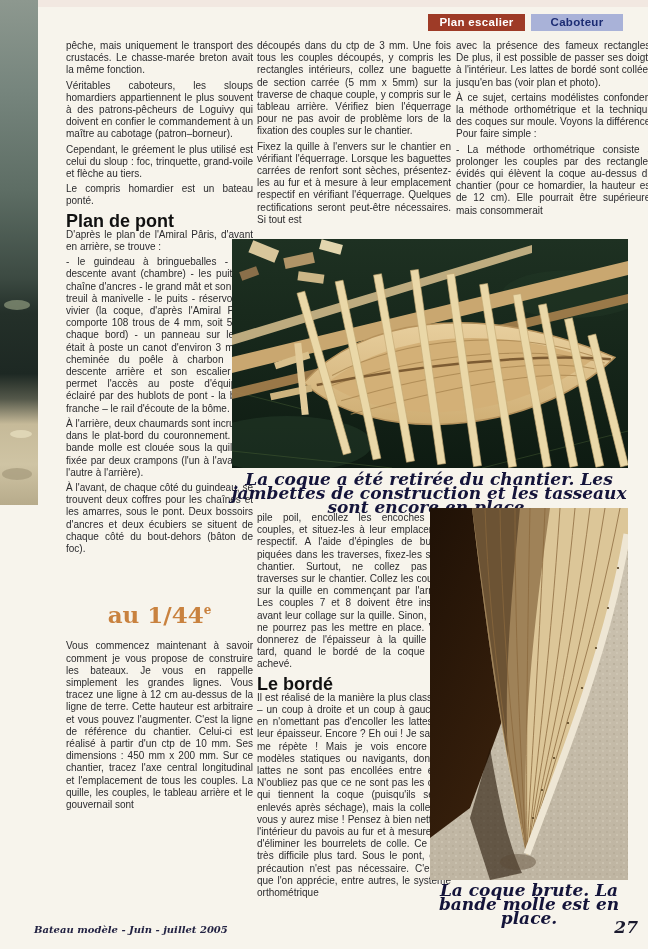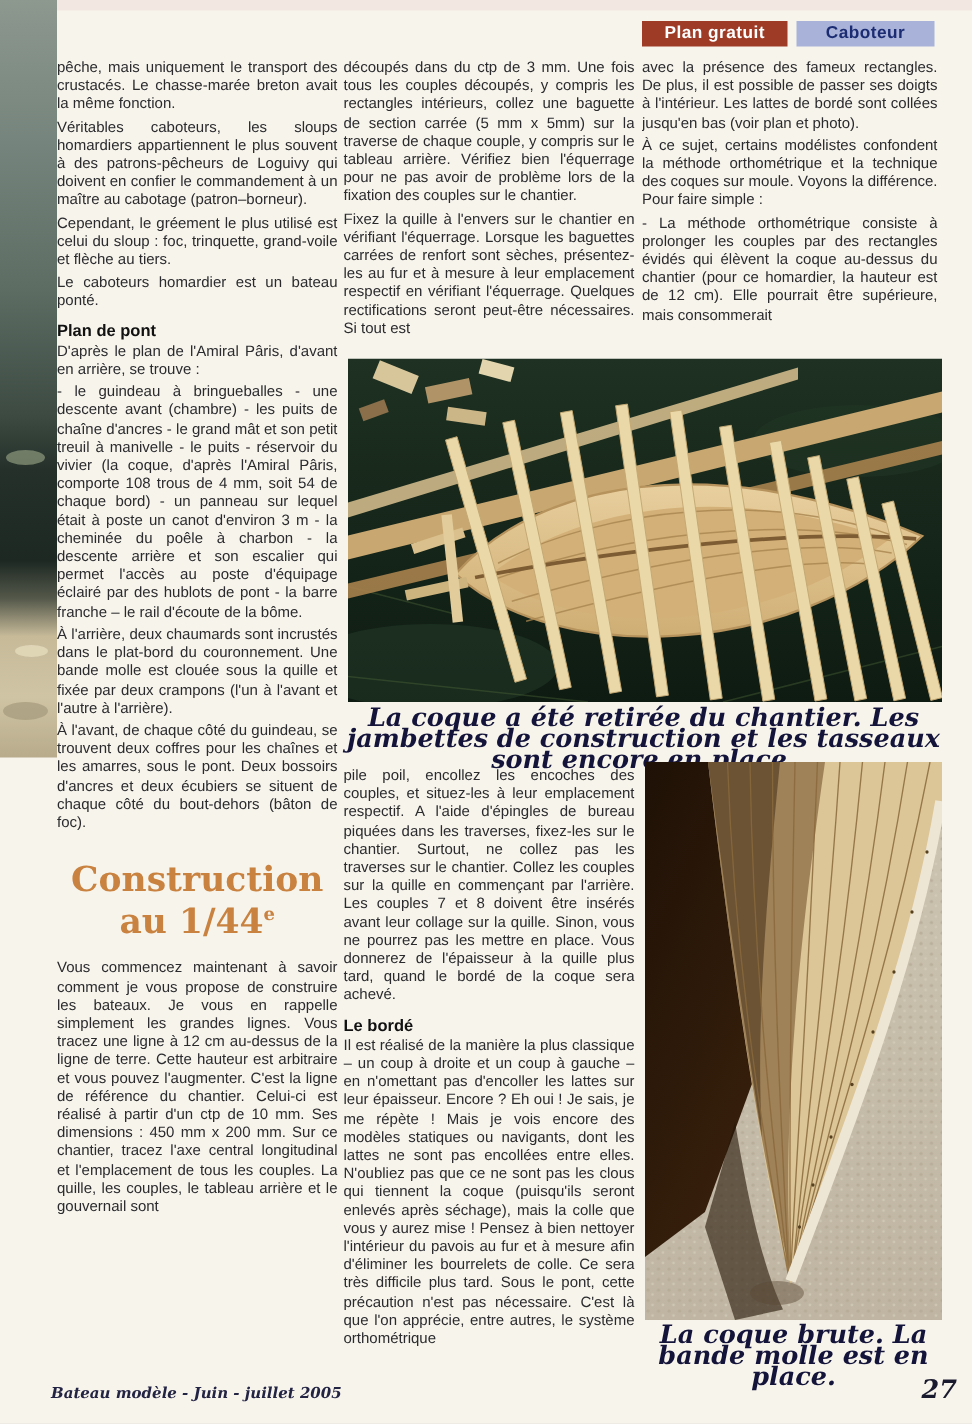--- a/index.html
+++ b/index.html
@@ -15,27 +15,27 @@
   #left-strip .blob2{position:absolute;left:10px;top:430px;width:22px;height:8px;border-radius:50%;background:#e5dcbd;opacity:.8;}
   #left-strip .blob3{position:absolute;left:2px;top:468px;width:30px;height:12px;border-radius:50%;background:#a99e7f;opacity:.8;}
 
   
   .badge{position:absolute;top:14px;height:17px;line-height:17px;text-align:center;
          font-size:11.5px;font-weight:bold;letter-spacing:.3px;}
   #badge-plan{left:428px;width:97px;}
   #badge-caboteur{left:531px;width:92px;}
 
   
-  .col{position:absolute;text-align:justify;font-size:10px;line-height:12.2px;overflow:hidden;}
+  .col{position:absolute;text-align:justify;font-size:10px;line-height:12.2px;overflow:hidden;margin-left:28px;}
   .col p{margin:0 0 3px 0;}
   #col-left{left:38px;top:40px;width:187px;height:895px;}
   #col-mid-top{left:229px;top:40px;width:194px;height:198px;}
   #col-mid-bottom{left:229px;top:512px;width:194px;height:420px;}
   #col-right-top{left:428px;top:40px;width:197px;height:200px;}
-  .subhead{font-size:11px;font-weight:bold;color:#111;margin:7px 0 2px 0;text-align:left;}
+  .subhead{font-size:18px;font-weight:bold;color:#111;margin:7px 0 2px 0;text-align:left;}
 
   .construction{font-family:"DejaVu Serif",serif;font-weight:bold;color:#c9823f;
                 font-size:23px;line-height:1.2;text-align:center;margin:18px 0 12px 0;}
   .construction sup{font-size:12px;}
 
   
   #photo1{position:absolute;left:232px;top:239px;width:396px;height:229px;}
   #photo2{position:absolute;left:430px;top:508px;width:198px;height:372px;}
   .caption{font-family:"DejaVu Serif",serif;font-style:italic;font-weight:bold;
            color:#14143a;font-size:17px;line-height:14px;text-align:center;}
@@ -60,35 +60,35 @@
 
 <div id="page">
   <div id="scan-tint"></div>
 
   <div id="left-strip">
     <div class="blob1"></div>
     <div class="blob2"></div>
     <div class="blob3"></div>
   </div>
 
-  <div class="badge" id="badge-plan" style="background:#9e3b27;color:#ffffff;">Plan gratuit</div>
+  <div class="badge" id="badge-plan" style="background:#9e3b27;color:#ffffff;">Plan escalier</div>
   <div class="badge" id="badge-caboteur" style="background:#a9b2d8;color:#1c2c73;">Caboteur</div>
 
   <div class="col" id="col-left">
     <p>pêche, mais uniquement le transport des crustacés. Le chasse-marée breton avait la même fonction.</p>
     <p>Véritables caboteurs, les sloups homardiers appartiennent le plus souvent à des patrons-pêcheurs de Loguivy qui doivent en confier le commandement à un maître au cabotage (patron–borneur).</p>
     <p>Cependant, le gréement le plus utilisé est celui du sloup : foc, trinquette, grand-voile et flèche au tiers.</p>
-    <p>Le caboteurs homardier est un bateau ponté.</p>
+    <p>Le compris homardier est un bateau ponté.</p>
     <div class="subhead">Plan de pont</div>
     <p>D'après le plan de l'Amiral Pâris, d'avant en arrière, se trouve :</p>
     <p>- le guindeau à bringueballes - une descente avant (chambre) - les puits de chaîne d'ancres - le grand mât et son petit treuil à manivelle - le puits - réservoir du vivier (la coque, d'après l'Amiral Pâris, comporte 108 trous de 4 mm, soit 54 de chaque bord) - un panneau sur lequel était à poste un canot d'environ 3 m - la cheminée du poêle à charbon - la descente arrière et son escalier qui permet l'accès au poste d'équipage éclairé par des hublots de pont - la barre franche – le rail d'écoute de la bôme.</p>
     <p>À l'arrière, deux chaumards sont incrustés dans le plat-bord du couronnement. Une bande molle est clouée sous la quille et fixée par deux crampons (l'un à l'avant et l'autre à l'arrière).</p>
     <p>À l'avant, de chaque côté du guindeau, se trouvent deux coffres pour les chaînes et les amarres, sous le pont. Deux bossoirs d'ancres et deux écubiers se situent de chaque côté du bout-dehors (bâton de foc).</p>
     <div class="construction">
-      <span>Construction</span><br>
+      <br>
       <span>au 1/44</span><sup>e</sup>
     </div>
     <p>Vous commencez maintenant à savoir comment je vous propose de construire les bateaux. Je vous en rappelle simplement les grandes lignes. Vous tracez une ligne à 12 cm au-dessus de la ligne de terre. Cette hauteur est arbitraire et vous pouvez l'augmenter. C'est la ligne de référence du chantier. Celui-ci est réalisé à partir d'un ctp de 10 mm. Ses dimensions : 450 mm x 200 mm. Sur ce chantier, tracez l'axe central longitudinal et l'emplacement de tous les couples. La quille, les couples, le tableau arrière et le gouvernail sont</p>
   </div>
 
   <div class="col" id="col-mid-top">
     <p>découpés dans du ctp de 3 mm. Une fois tous les couples découpés, y compris les rectangles intérieurs, collez une baguette de section carrée (5 mm x 5mm) sur la traverse de chaque couple, y compris sur le tableau arrière. Vérifiez bien l'équerrage pour ne pas avoir de problème lors de la fixation des couples sur le chantier.</p>
     <p>Fixez la quille à l'envers sur le chantier en vérifiant l'équerrage. Lorsque les baguettes carrées de renfort sont sèches, présentez-les au fur et à mesure à leur emplacement respectif en vérifiant l'équerrage. Quelques rectifications seront peut-être nécessaires. Si tout est</p>
   </div>
 

